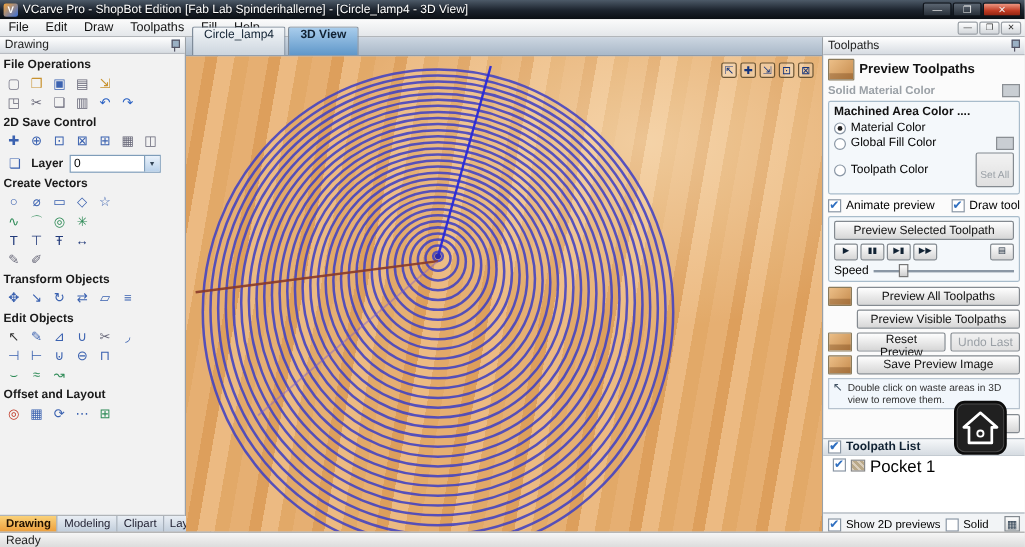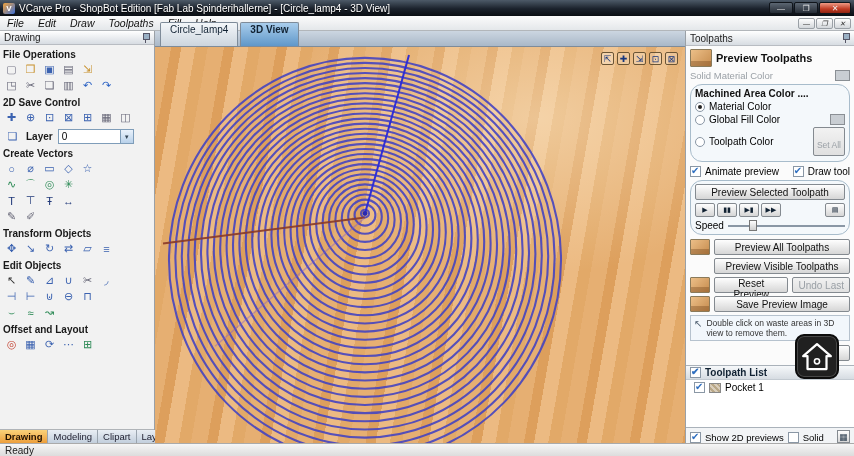--- a/index.html
+++ b/index.html
@@ -10,21 +10,21 @@
 
   
   .titlebar { height:16px; background:linear-gradient(#4d5a68,#1b222c 55%,#0a0e13); display:flex; align-items:center; padding:0 3px; color:#fff; }
   .app-icon { width:12px; height:11px; background:linear-gradient(135deg,#f5a43a,#3a6fd8); color:#fff; font-size:8px; font-weight:bold; text-align:center; line-height:11px; margin-right:4px; border-radius:2px; }
   .title-text { flex:1; font-size:10px; white-space:nowrap; overflow:hidden; text-shadow:0 1px 1px #000; }
   .win-btns { display:flex; gap:1px; }
   .win-btn { width:24px; height:12px; font-size:8px; line-height:11px; text-align:center; color:#eee; background:linear-gradient(#5c6672,#262d36); border:1px solid #10151b; border-radius:2px; cursor:default; }
   .win-btn.close { width:32px; background:linear-gradient(#ef9a85,#c03a22 60%,#8f2412); }
 
   
-  .menubar { height:15px; background:linear-gradient(#fbfbfb,#e4e7ea); border-bottom:1px solid #b2b6ba; display:flex; align-items:center;font-style:italic; }
+  .menubar { height:15px; background:linear-gradient(#fbfbfb,#e4e7ea); border-bottom:1px solid #b2b6ba; display:flex; align-items:center; }
   .menu-item { padding:0 7px; font-size:10.5px; color:#111; }
   .child-btns { margin-left:auto; display:flex; gap:1px; padding-right:3px; }
   .child-btn { width:17px; height:11px; font-size:7px; line-height:10px; text-align:center; color:#333; background:linear-gradient(#fefefe,#d3d7db); border:1px solid #9aa0a6; border-radius:2px; }
 
   
   .main { position:absolute; top:31px; bottom:13px; left:0; right:0; display:flex; }
 
   
   .left-panel { width:155px; background:#f2f2f2; border-right:1px solid #9aa0a6; display:flex; flex-direction:column; position:relative; }
   .panel-header { height:14px; background:linear-gradient(#ffffff,#d7dce2); border-bottom:1px solid #b8bcc2; display:flex; align-items:center; padding:0 4px; font-size:10px; color:#222; }
@@ -60,23 +60,23 @@
 
   
   .right-panel { width:169px; background:#fbfbfb; border-left:1px solid #9aa0a6; display:flex; flex-direction:column; font-size:10px; }
   .rp-header { height:15px; background:linear-gradient(#ffffff,#d7dce2); border-bottom:1px solid #b8bcc2; display:flex; align-items:center; padding:0 4px; font-size:10px; color:#222; flex:none; }
   .rp-body { padding:3px 4px 2px 4px; flex:none; }
   .rp-row { display:flex; align-items:center; gap:4px; margin-bottom:3px; }
   .rp-title { font-size:11px; font-weight:bold; color:#111; }
   .wood-ic { width:20px; height:16px; flex:none; border:1px solid #8a7a5a; background:linear-gradient(135deg,#ecbf88,#c68c4e); box-shadow:inset 0 -5px 0 rgba(110,64,24,.35); border-radius:1px; }
   .wood-ic.big { width:22px; height:18px; }
   .select { flex:1; height:16px; border:1px solid #7f9db9; background:#fff; display:flex; align-items:center; padding-left:4px; font-size:10px; }
-  .muted { color:#9aa0a6; font-size:9.5px; }
+  .muted { color:#9aa0a6; font-size:9.5px;font-weight:bold; }
   .sw { width:15px; height:11px; border:1px solid #8a8f94; background:#c9ced3; flex:none; }
-  .gbox { border:1px solid #a8bccb; border-radius:12px; background:#f4f8fb; padding:3px 4px; margin-bottom:4px; }
+  .gbox { border:1px solid #a8bccb; border-radius:2px; background:#f4f8fb; padding:3px 4px; margin-bottom:4px; }
   .gbox-title { font-weight:bold; font-size:10px; margin-bottom:2px; color:#111; }
   .opt-row { display:flex; align-items:center; gap:4px; margin-bottom:2px; }
   .rd { width:10px; height:10px; border:1px solid #8a97a5; border-radius:50%; background:#fff; position:relative; flex:none; }
   .rd.on::after { content:""; position:absolute; left:2px; top:2px; width:4px; height:4px; border-radius:50%; background:#222; }
   .cb { width:11px; height:11px; border:1px solid #8a97a5; background:#fff; position:relative; flex:none; display:inline-block; }
   .cb.on::after { content:"✔"; position:absolute; left:0; top:-2px; font-size:10px; color:#2f6fc0; }
   .spacer { flex:1; }
   .btn { font-family:inherit; font-size:10px; color:#111; background:linear-gradient(#fefefe,#d6d6d6); border:1px solid #848a90; border-radius:2px; height:16px; padding:0 5px; cursor:default; }
   .btn.full { flex:1; }
   .btn:disabled, .btn.disabled { color:#9aa0a6; background:linear-gradient(#f2f2f2,#e0e0e0); }
@@ -84,21 +84,21 @@
   .transport { display:flex; gap:2px; margin:3px 0; align-items:center; }
   .speed-row { display:flex; align-items:center; gap:4px;justify-content:space-between; }
   .slider { position:relative; flex:1; height:11px; }
   .slider::before { content:""; position:absolute; left:0; right:0; top:5px; height:2px; background:#8a97a5; }
   .thumb { position:absolute; left:18%; top:0; width:8px; height:11px; background:linear-gradient(#fefefe,#cfcfcf); border:1px solid #777; }
   .note { display:flex; gap:4px; border:1px solid #b6c2ce; background:#f2f7fc; padding:2px 3px; font-size:8.5px; color:#333; line-height:1.2; margin-bottom:4px; }
   .note .nicon { flex:none; font-size:10px; color:#456; }
   .close-row { display:flex; justify-content:flex-end; margin-bottom:2px; }
   .close-row .btn { width:54px; }
   .tp-list-header { height:15px; flex:none; background:linear-gradient(#f6f8fa,#d6dce2); border-top:1px solid #aab2ba; border-bottom:1px solid #c3cad1; display:flex; align-items:center; gap:4px; padding:0 4px; font-size:10px; font-weight:bold; color:#123; }
-  .tp-item { height:15px; flex:none; display:flex; align-items:center; gap:4px; padding:0 4px 0 8px; font-size:10px; background:#fff; }
+  .tp-item { height:15px; flex:none; display:flex; align-items:center; gap:4px; padding:0 4px 0 8px; font-size:14px; background:#fff; }
   .tp-ic { width:12px; height:10px; border:1px solid #888; background:repeating-linear-gradient(45deg,#d9cdbb 0 2px,#b9a888 2px 4px); flex:none; }
   .tp-space { flex:1; background:#fff; }
   .rp-footer { height:16px; flex:none; border-top:1px solid #aab2ba; display:flex; align-items:flex-end; gap:4px; padding:0 4px; font-size:9.5px; background:#f2f4f6; }
   .mini-btn { width:13px; height:13px; font-size:9px; line-height:12px; text-align:center; border:1px solid #848a90; background:linear-gradient(#fefefe,#d6d6d6); color:#345; margin-left:auto; }
 
   
   .statusbar { position:absolute; bottom:0; left:0; right:0; height:13px; background:linear-gradient(#f6f6f6,#dcdcdc); border-top:1px solid #aaa; display:flex; align-items:center; font-size:10px; color:#222; padding:0 5px; }
   .coords { margin-left:auto; margin-right:148px; padding:0 8px; border-left:1px solid #bbb; border-right:1px solid #bbb; }
 
   

